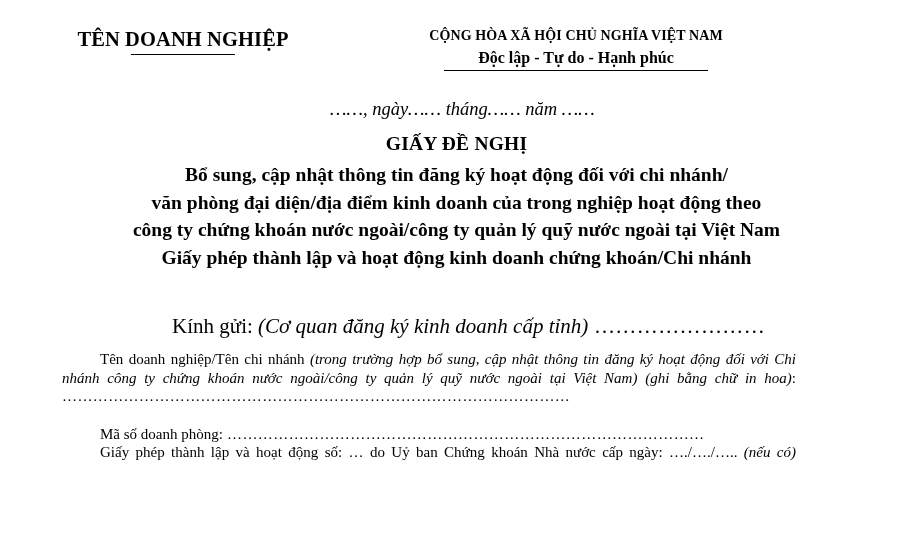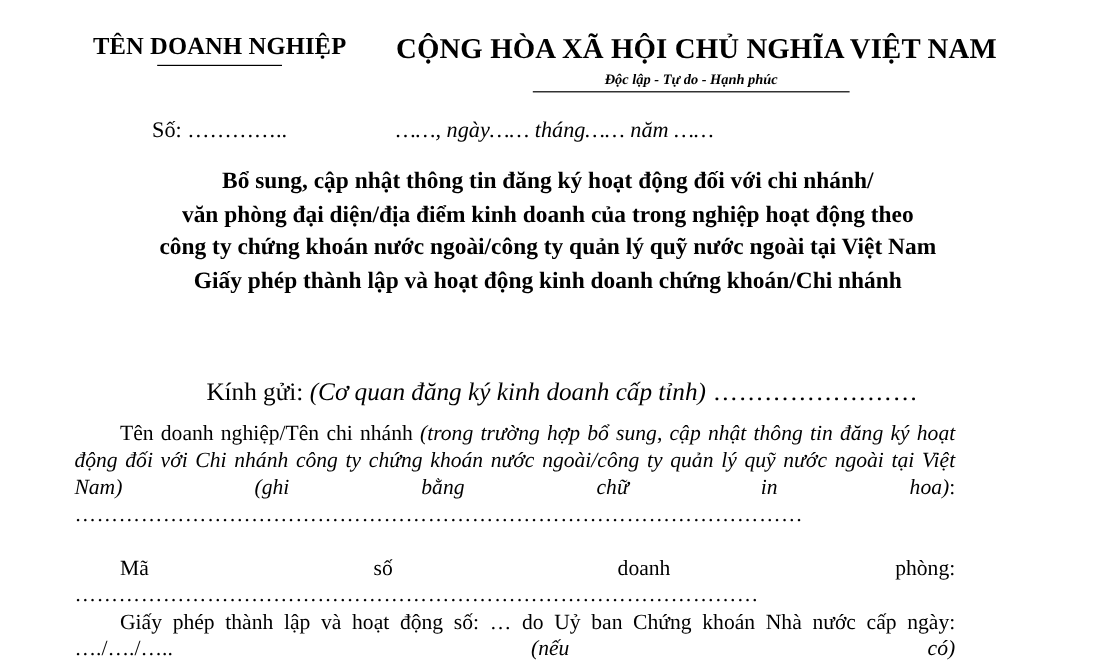--- a/index.html
+++ b/index.html
@@ -52,34 +52,33 @@
 
   .org-name {
     font-size: 20.5px;
     font-weight: bold;
     letter-spacing: 0.1px;
     line-height: 1.12;
     white-space: nowrap;
   }
 
   .national-title {
-    font-size: 24px;
+    font-size: 14px;
     font-weight: bold;
     letter-spacing: 0.1px;
     line-height: 1.12;
     white-space: nowrap;
   }
 
   .national-motto {
-    font-size: 12px;
+    font-size: 16px;
     font-weight: bold;
     line-height: 1.2;
     margin-top: 4px;
     white-space: nowrap;
-    font-style: italic;
   }
 
   .rule {
     height: 0;
     border-top: 1.6px solid #000;
     margin: 3px auto 0 auto;
   }
 
   .rule-left  { width: 104px; }
   .rule-right { width: 264px; }
@@ -148,21 +147,21 @@
   
   .body-wrap {
     position: absolute;
     top: 350px;
     left: 62px;
     width: 734px;
   }
 
   p.para {
     margin: 0;
-    font-size: 18px;
+    font-size: 15px;
     line-height: 1.245;
     text-align: justify;
     text-indent: 38px;
     text-justify: inter-word;
   }
 
   
   p.para::after {
     content: "";
     display: inline-block;
@@ -187,26 +186,26 @@
       <div class="org-name">TÊN DOANH NGHIỆP</div>
       <div class="rule rule-left"></div>
     </div>
 
     <div class="hdr-right">
       <div class="national-title">CỘNG HÒA XÃ HỘI CHỦ NGHĨA VIỆT NAM</div>
       <div class="national-motto">Độc lập - Tự do - Hạnh phúc</div>
       <div class="rule rule-right"></div>
     </div>
 
-    <div class="so-line">Số: …………..</div>
 
     <div class="date-line">……, ngày…… tháng…… năm ……</div>
   </div>
 
   <div class="title-block">
+    <div class="doc-title">GIẤY ĐỀ NGHỊ</div>
 
     <div class="doc-subtitle first">Bổ sung, cập nhật thông tin đăng ký hoạt động đối với chi nhánh/</div>
 
     <div class="doc-subtitle">văn phòng đại diện/địa điểm kinh doanh của trong nghiệp hoạt động theo</div>
 
     <div class="doc-subtitle">công ty chứng khoán nước ngoài/công ty quản lý quỹ nước ngoài tại Việt Nam</div>
 
     <div class="doc-subtitle">Giấy phép thành lập và hoạt động kinh doanh chứng khoán/Chi nhánh</div>
   </div>
 

